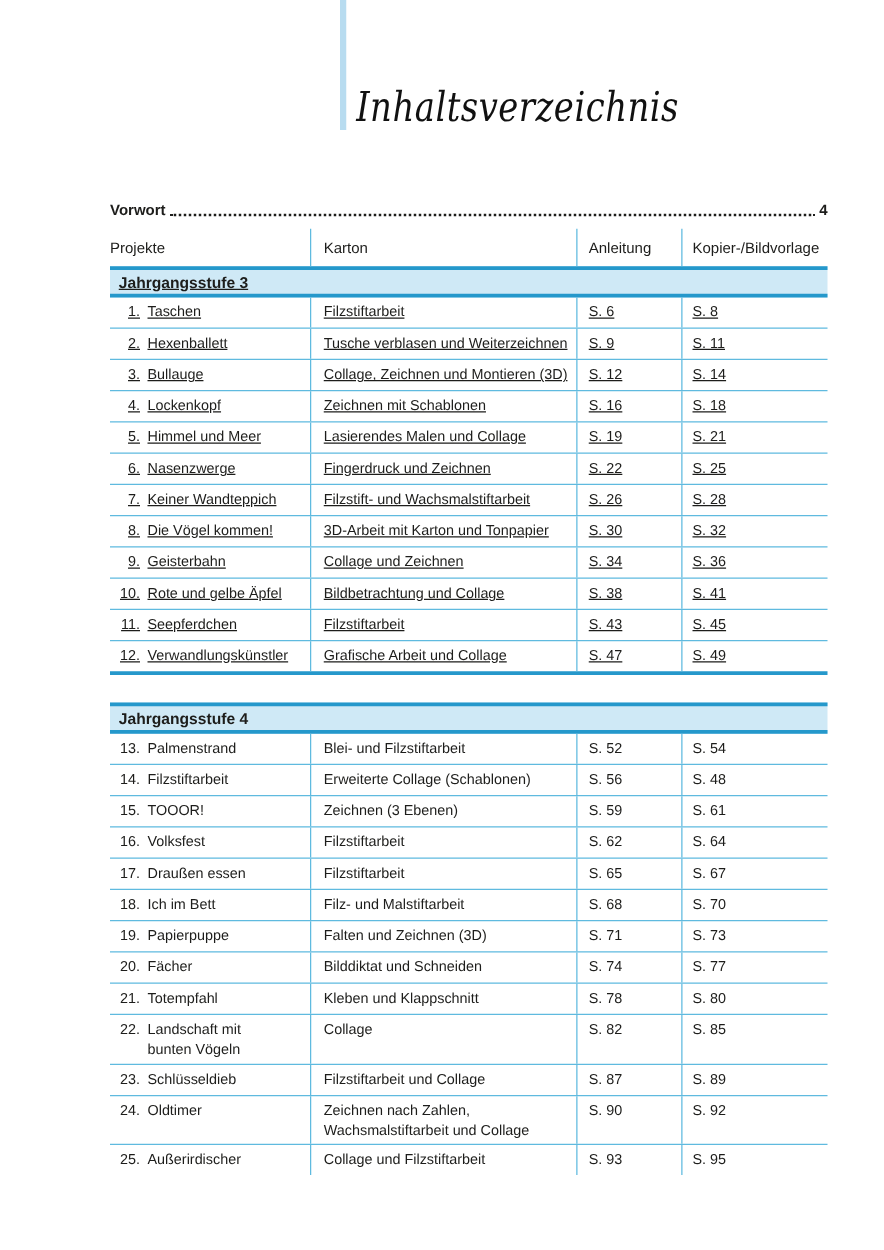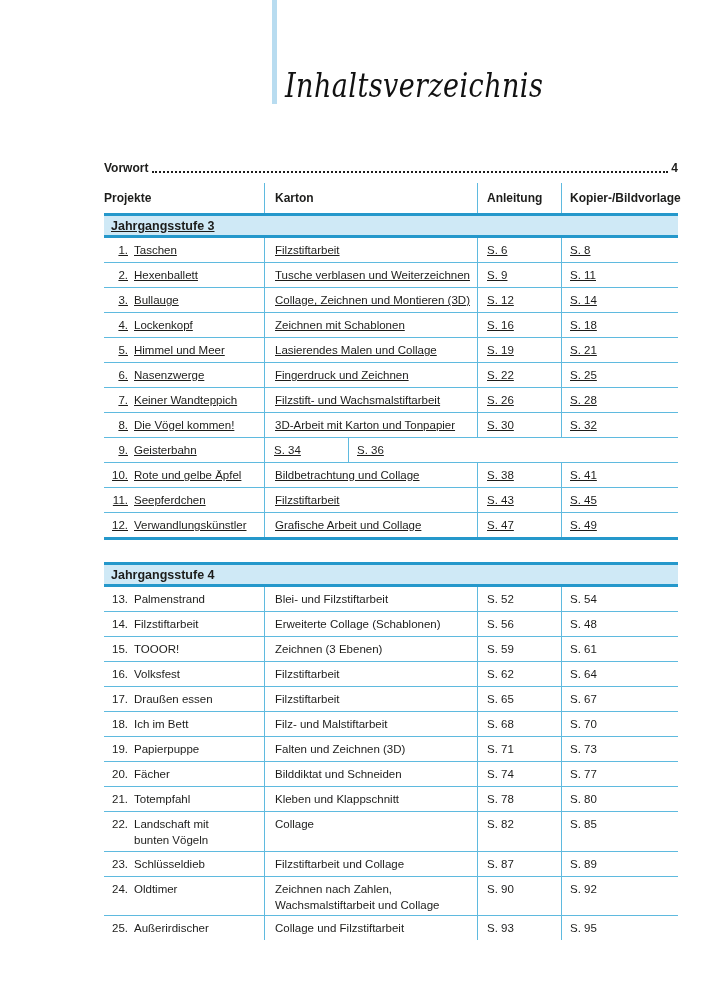--- a/index.html
+++ b/index.html
@@ -19,38 +19,38 @@
     position:absolute;left:272px;top:0;width:5px;height:104px;
     background:var(--sidebar);
   }
   .page-title{
     position:absolute;left:285px;top:66px;
     font-family:cursive,"DejaVu Serif",serif;
     font-style:italic;font-weight:400;font-size:33px;color:#111;
     transform:scaleX(0.82);transform-origin:left center;
     white-space:nowrap;letter-spacing:0.5px;
   }
-  .content{position:absolute;left:104px;top:155px;width:574px;}
+  .content{position:absolute;left:88px;top:155px;width:574px;}
 
   
   .preface{display:flex;align-items:flex-end;height:20px;}
   .preface-label{font-weight:bold;font-size:12px;line-height:14px;}
   .leader{flex:1;border-bottom:2px dotted var(--ink);margin:0 3px 2px 4px;height:12px;}
   .preface-page{font-weight:bold;font-size:12px;line-height:14px;}
 
   
   .col-projekt{width:160px;flex:none;}
   .col-thema{width:213px;flex:none;padding-left:10px;white-space:pre-line;}
   .col-anleitung{width:84px;flex:none;padding-left:9px;}
   .col-vorlage{width:117px;flex:none;padding-left:8px;}
   .col-thema,.col-anleitung,.col-vorlage{border-left:1.5px solid var(--divider);}
 
   
   .thead{display:flex;margin-top:8px;height:30px;align-items:center;
-         font-weight:bold;font-size:12px;}
+         font-weight:normal;font-size:12px;}
   .thead .col-thema,.thead .col-anleitung,.thead .col-vorlage{
     align-self:stretch;display:flex;align-items:center;}
   .thead .col-projekt{padding-left:0;}
 
   
   .band{
     background:var(--band-fill);
     border-top:3px solid var(--accent);
     border-bottom:3px solid var(--accent);
     height:25px;display:flex;align-items:center;padding-left:7px;
@@ -173,20 +173,21 @@
     <div class="cell col-thema">3D-Arbeit mit Karton und Tonpapier</div>
     <div class="cell col-anleitung">S. 30</div>
     <div class="cell col-vorlage">S. 32</div>
   </div>
 
   <div class="row">
     <div class="cell col-projekt">
       <span class="num">9.</span>
       <span class="pname">Geisterbahn</span>
     </div>
+    <div class="cell col-thema">Collage und Zeichnen</div>
     <div class="cell col-anleitung">S. 34</div>
     <div class="cell col-vorlage">S. 36</div>
   </div>
 
   <div class="row">
     <div class="cell col-projekt">
       <span class="num">10.</span>
       <span class="pname">Rote und gelbe Äpfel</span>
     </div>
     <div class="cell col-thema">Bildbetrachtung und Collage</div>

